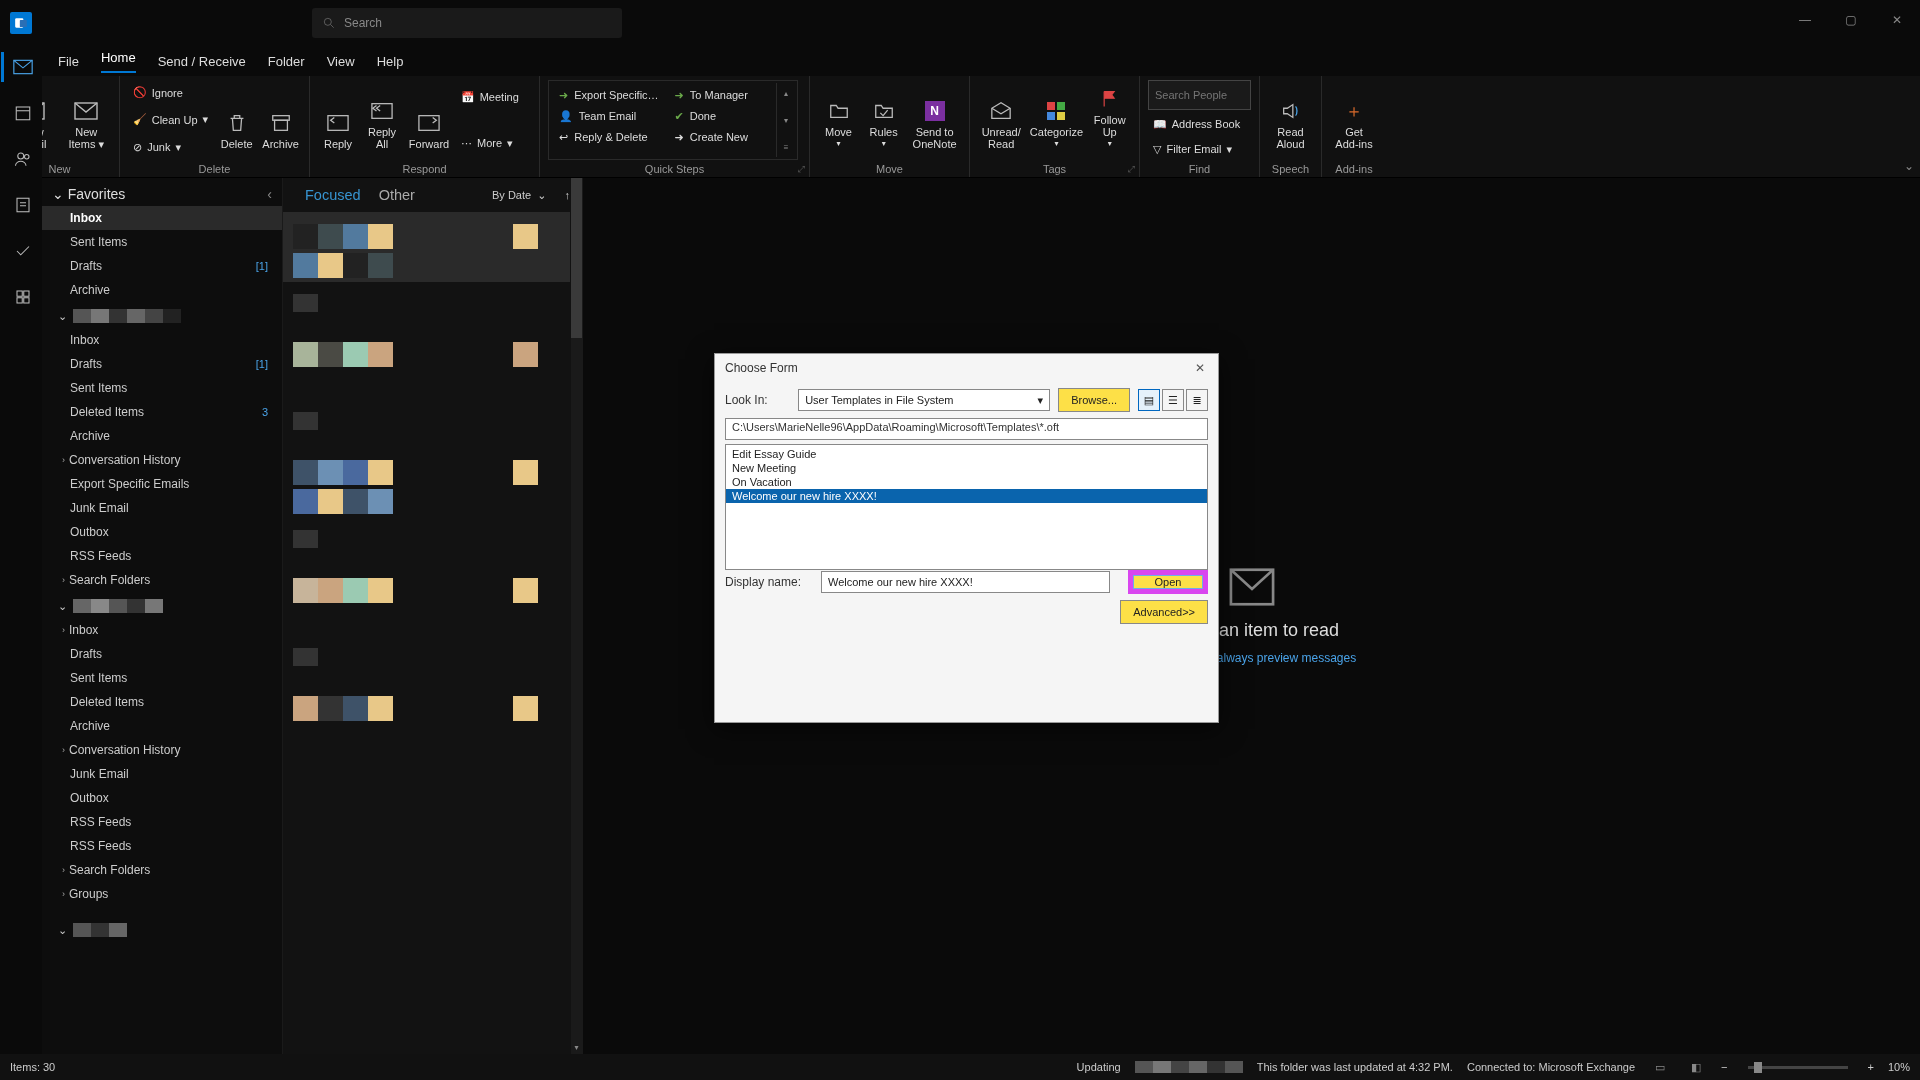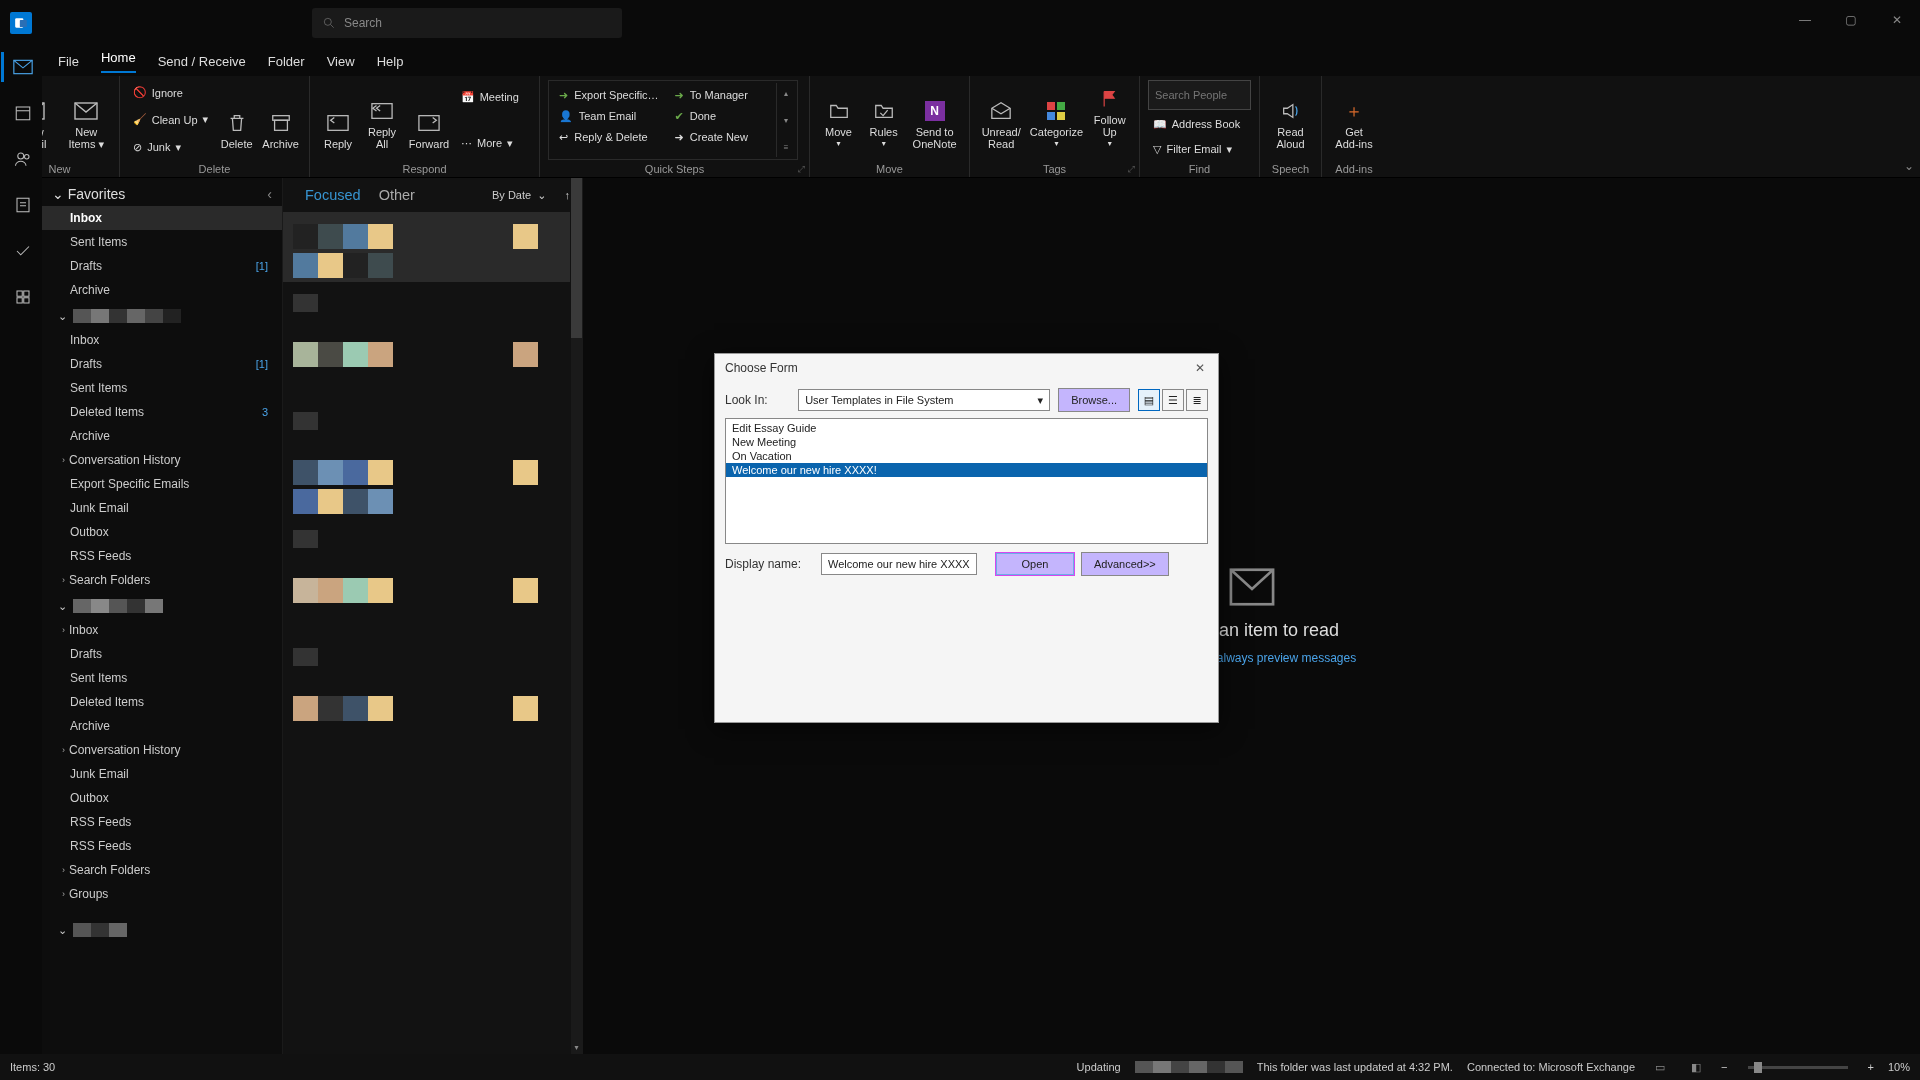--- a/index.html
+++ b/index.html
@@ -77,31 +77,31 @@
 .read-title { font-size:18px; color:#ddd;}
 .read-sub { font-size:12px; color:#4aa3e8;}
 .dialog { position:absolute; left:714px; top:353px; width:505px; height:370px; background:#f5f5f5; border:1px solid #999; box-shadow:0 6px 24px rgba(0,0,0,.6); color:#222; font-size:12px;}
 .dlg-title { height:28px; display:flex; align-items:center; justify-content:space-between; padding:0 6px 0 10px; background:#f5f5f5;}
 .dlg-title span { font-size:12px; color:#333;}
 .dlg-close { width:24px; height:22px; display:flex; align-items:center; justify-content:center; color:#555; cursor:pointer;}
 .dlg-body { padding:6px 10px;}
 .dlg-row { display:flex; align-items:center; gap:8px; margin-bottom:6px;}
 .dlg-label { width:80px; text-align:left; color:#333;}
 .dlg-select { flex:0 0 252px; height:22px; border:1px solid #888; background:#fff; padding:0 6px; display:flex; align-items:center; justify-content:space-between; font-size:11px;}
-.dlg-btn { height:24px; padding:0 12px; border:1px solid #888; background:#c4b5fd; display:flex; align-items:center; font-size:11px; cursor:pointer;}
-.dlg-btn.primary { border:1px solid #d946ef; box-shadow:inset 0 0 0 1px #6baee6;}
+.dlg-btn { height:24px; padding:0 12px; border:1px solid #888; background:#fde047; display:flex; align-items:center; font-size:11px; cursor:pointer;}
+.dlg-btn.primary { border:5px solid #d946ef; box-shadow:inset 0 0 0 1px #6baee6;}
 .view-icons { display:flex; gap:2px; margin-left:auto;}
 .view-icons div { width:22px; height:22px; border:1px solid #888; display:flex; align-items:center; justify-content:center; font-size:11px;}
 .view-icons div.active { border:1px solid #0067c0; background:#e5f1fb;}
 .dlg-path { border:1px solid #888; background:#fff; height:22px; padding:2px 6px; font-size:11px; color:#333; margin-bottom:4px;}
 .dlg-list { border:1px solid #888; background:#fff; height:126px; overflow:auto; padding:2px 0;}
 .dlg-list-item { padding:1px 6px; font-size:11px; color:#222; cursor:pointer;}
 .dlg-list-item.sel { background:#0a64ad; color:#fff;}
 .dlg-input { height:22px; border:1px solid #888; background:#fff; padding:0 6px; font-size:11px; color:#222; flex:1;}
-.dlg-bottom { display:flex; flex-direction:row; gap:6px; margin-top:8px;}
+.dlg-bottom { display:flex; flex-direction:column; gap:6px; margin-top:0;}
 .dlg-bottom-line { display:flex; align-items:center; gap:10px;}
 .dlg-bottom-line .dlg-label { width:86px;}
 .dlg-right-btns { margin-left:8px; width:80px; display:flex;}
 .dlg-adv { margin-left:auto;}
 
 
 .statusbar { position:absolute; left:0; right:0; bottom:0; height:26px; background:#111; display:flex; align-items:center; padding:0 10px; font-size:11px; color:#ccc; gap:14px;}
 .statusbar .spacer { flex:1;}
 .status-pixels { display:flex;}
 .status-pixels div { width:18px; height:12px;}
@@ -700,20 +700,21 @@
           <span>User Templates in File System</span>
           <span>▾</span>
         </div>
       <div class="dlg-btn">Browse...</div>
       <div class="view-icons">
         <div class="active">▤</div>
         <div>☰</div>
         <div>≣</div>
       </div>
     </div>
+    <div class="dlg-path">C:\Users\MarieNelle96\AppData\Roaming\Microsoft\Templates\*.oft</div>
     <div class="dlg-list" id="dlglist">
         <div class="dlg-list-item">Edit Essay Guide</div>
         <div class="dlg-list-item">New Meeting</div>
         <div class="dlg-list-item">On Vacation</div>
         <div class="dlg-list-item sel">Welcome our new hire XXXX!</div>
       </div>
     <div class="dlg-bottom">
       <div class="dlg-bottom-line">
         <div class="dlg-label">Display name:</div>
         <input class="dlg-input" value="Welcome our new hire XXXX!" style="">

